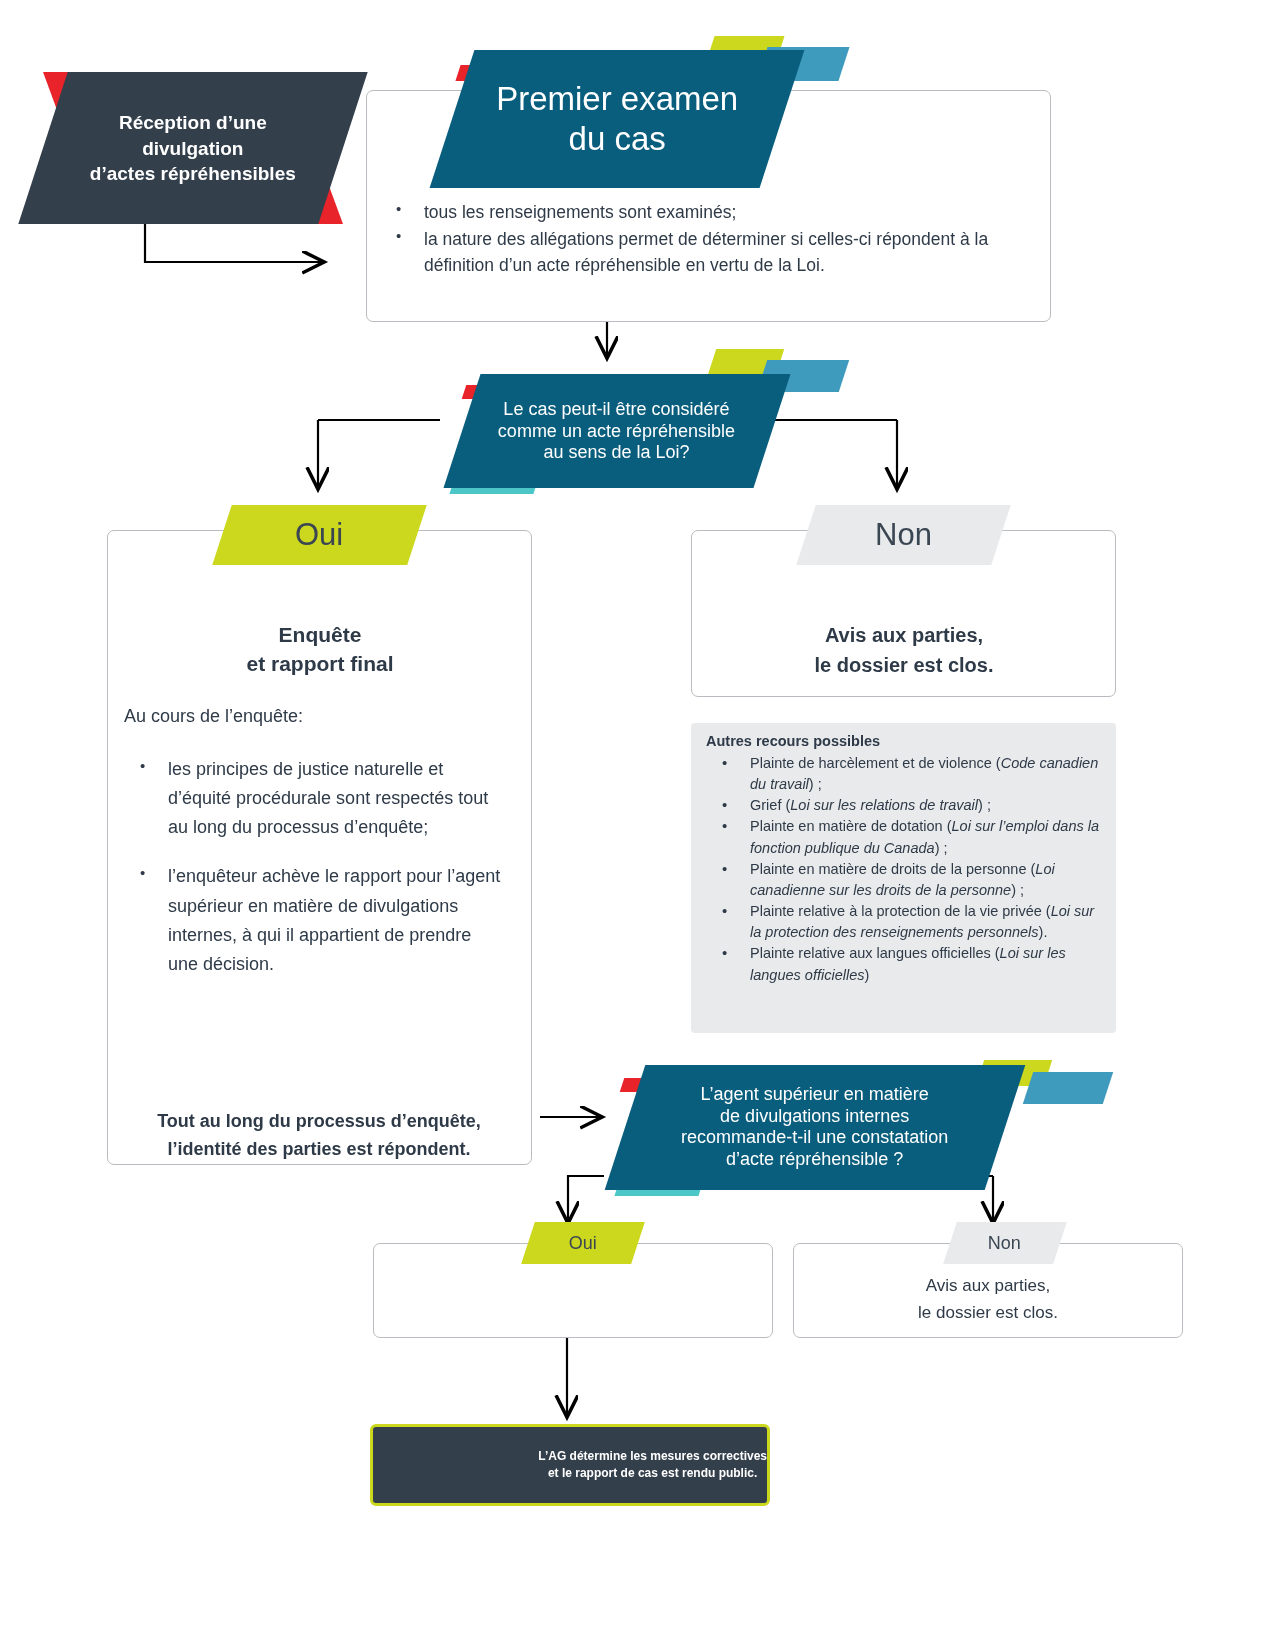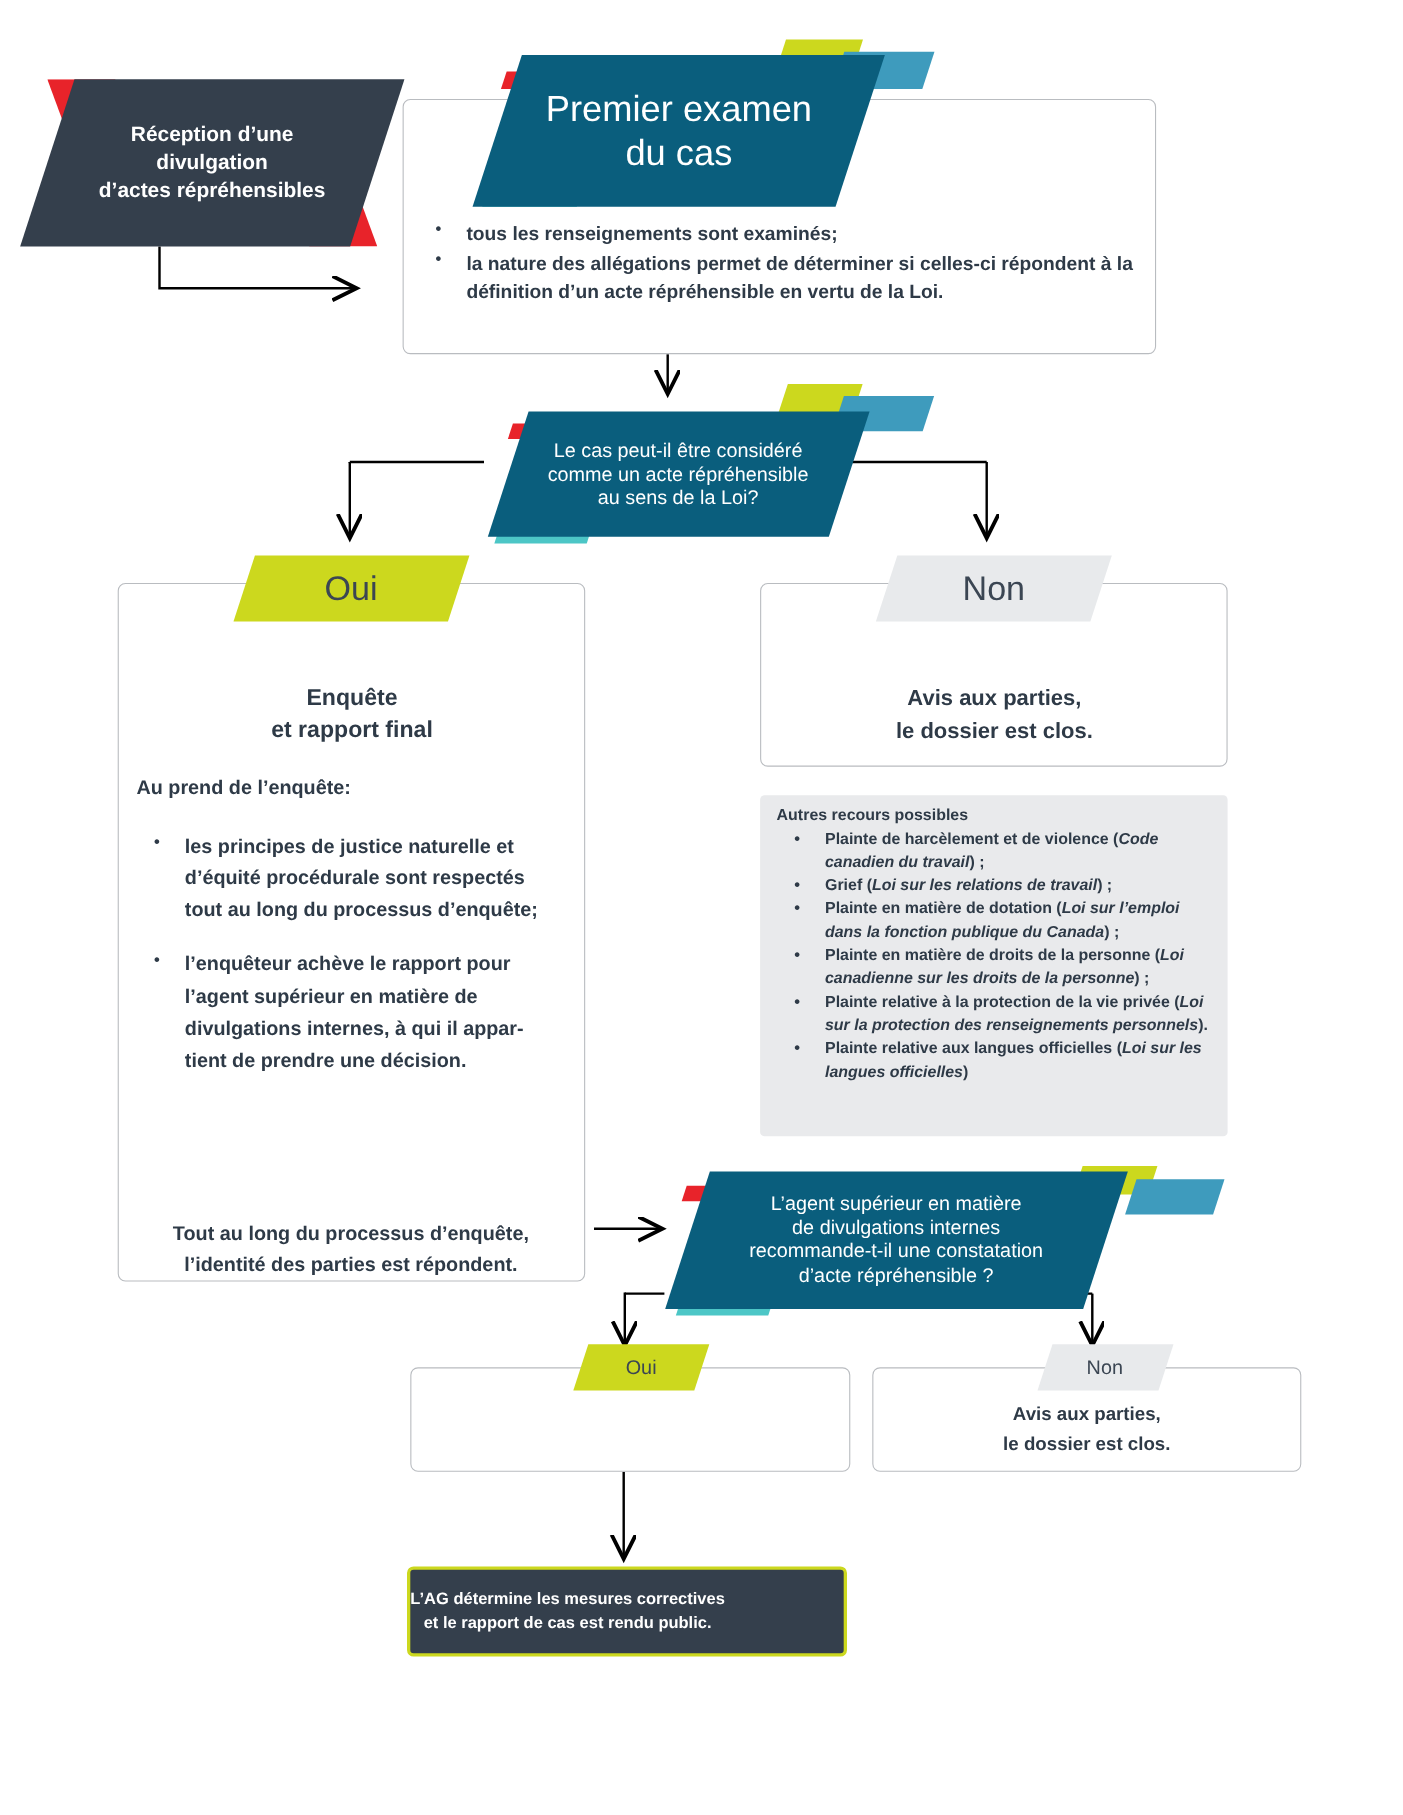--- a/index.html
+++ b/index.html
@@ -11,21 +11,21 @@
     font-family: "Liberation Sans", sans-serif;
     color: #2e3a47;
   }
   #page {
     position: relative;
     width: 1275px;
     height: 1650px;
     overflow: hidden;
     background: #ffffff;
   }
-  .abs { position: absolute; font-weight: bold; }
+  .abs { position: absolute; }
 
   
   .para {
     position: absolute;
     transform: skewX(-18deg);
   }
   .para > .txt {
     transform: skewX(18deg);
     display: block;
   }
@@ -78,25 +78,25 @@
   }
   .box-final {
     position: absolute;
     background: #343f4c;
     border: 3px solid #ccd81e;
     border-radius: 6px;
     box-sizing: border-box;
     color: #ffffff;
     font-weight: bold;
     text-align: center;
-    font-size: 15px;
+    font-size: 12px;
     line-height: 1.45;
     display: flex;
     align-items: center;
-    justify-content: flex-start;
+    justify-content: flex-end;
   }
 
   
   .tag-oui { background: #ccd81e; }
   .tag-non { background: #e8eaec; }
   .tag .txt { color: #3b4653; text-align: center; }
 
   
   .bullets { list-style: none; margin: 0; padding: 0; }
   .bullets li {
@@ -205,21 +205,21 @@
   <div class="para tag tag-oui" style="left:222px; top:505px; width:195px; height:60px; display:flex; align-items:center; justify-content:center;">
     <span class="txt" style="font-size:31px;">Oui</span>
   </div>
 
   <div class="abs bold-center" style="left:120px; top:620px; width:400px; font-size:21px; line-height:1.4;">
     <span>Enquête</span><br>
     <span>et rapport final</span>
   </div>
 
   <div class="abs" style="left:124px; top:706px; width:400px; font-size:18px;">
-    <span>Au prend de l’enquête:</span>
+    <span>Au cours de l’enquête:</span>
   </div>
 
   <ul class="bullets spaced abs" style="left:124px; top:755px; width:380px; font-size:18px; line-height:1.62;">
     <li>les principes de justice naturelle et d’équité procédurale sont respectés tout au long du processus d’enquête;</li>
     <li>l’enquêteur achève le rapport pour l’agent supérieur en matière de divulgations internes, à qui il appar­tient de prendre une décision.</li>
   </ul>
 
   <div class="abs bold-center" style="left:124px; top:1108px; width:390px; font-size:18px; line-height:1.55;">
     <span>Tout au long du processus d’enquête,</span><br>
     <span>l’identité des parties est répondent.</span>

